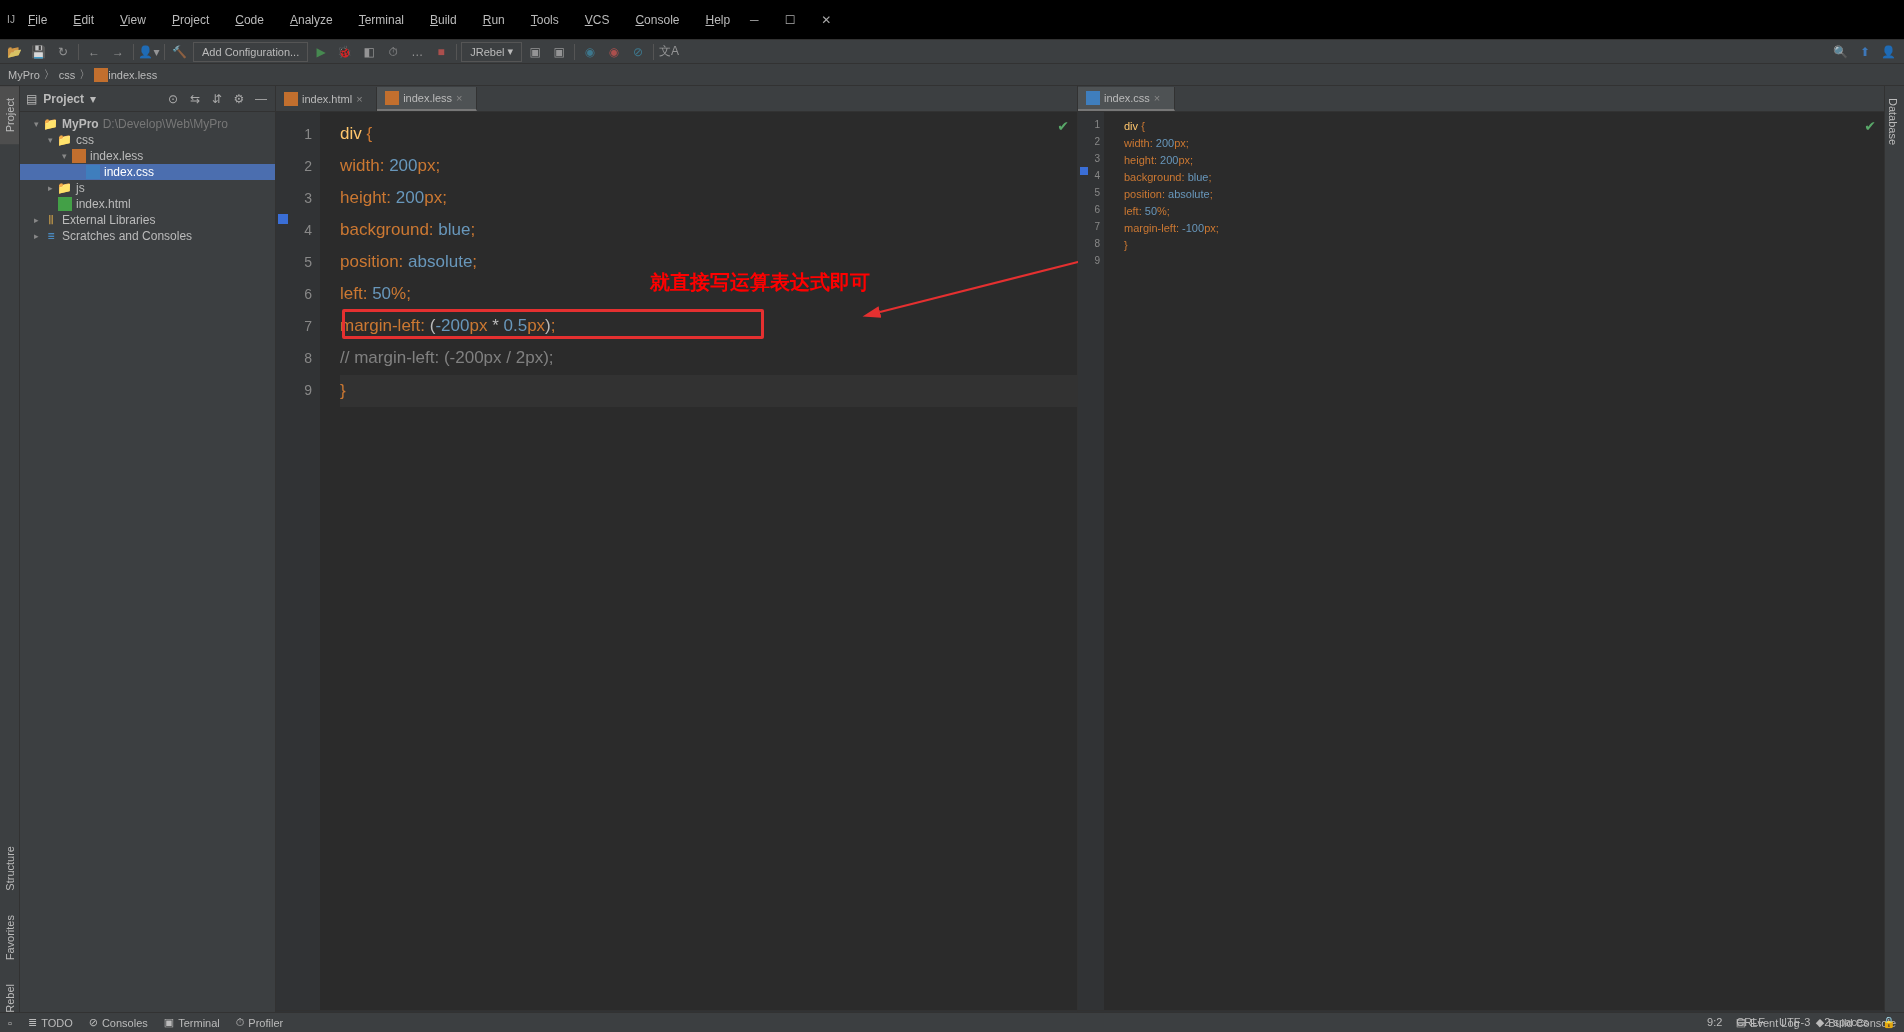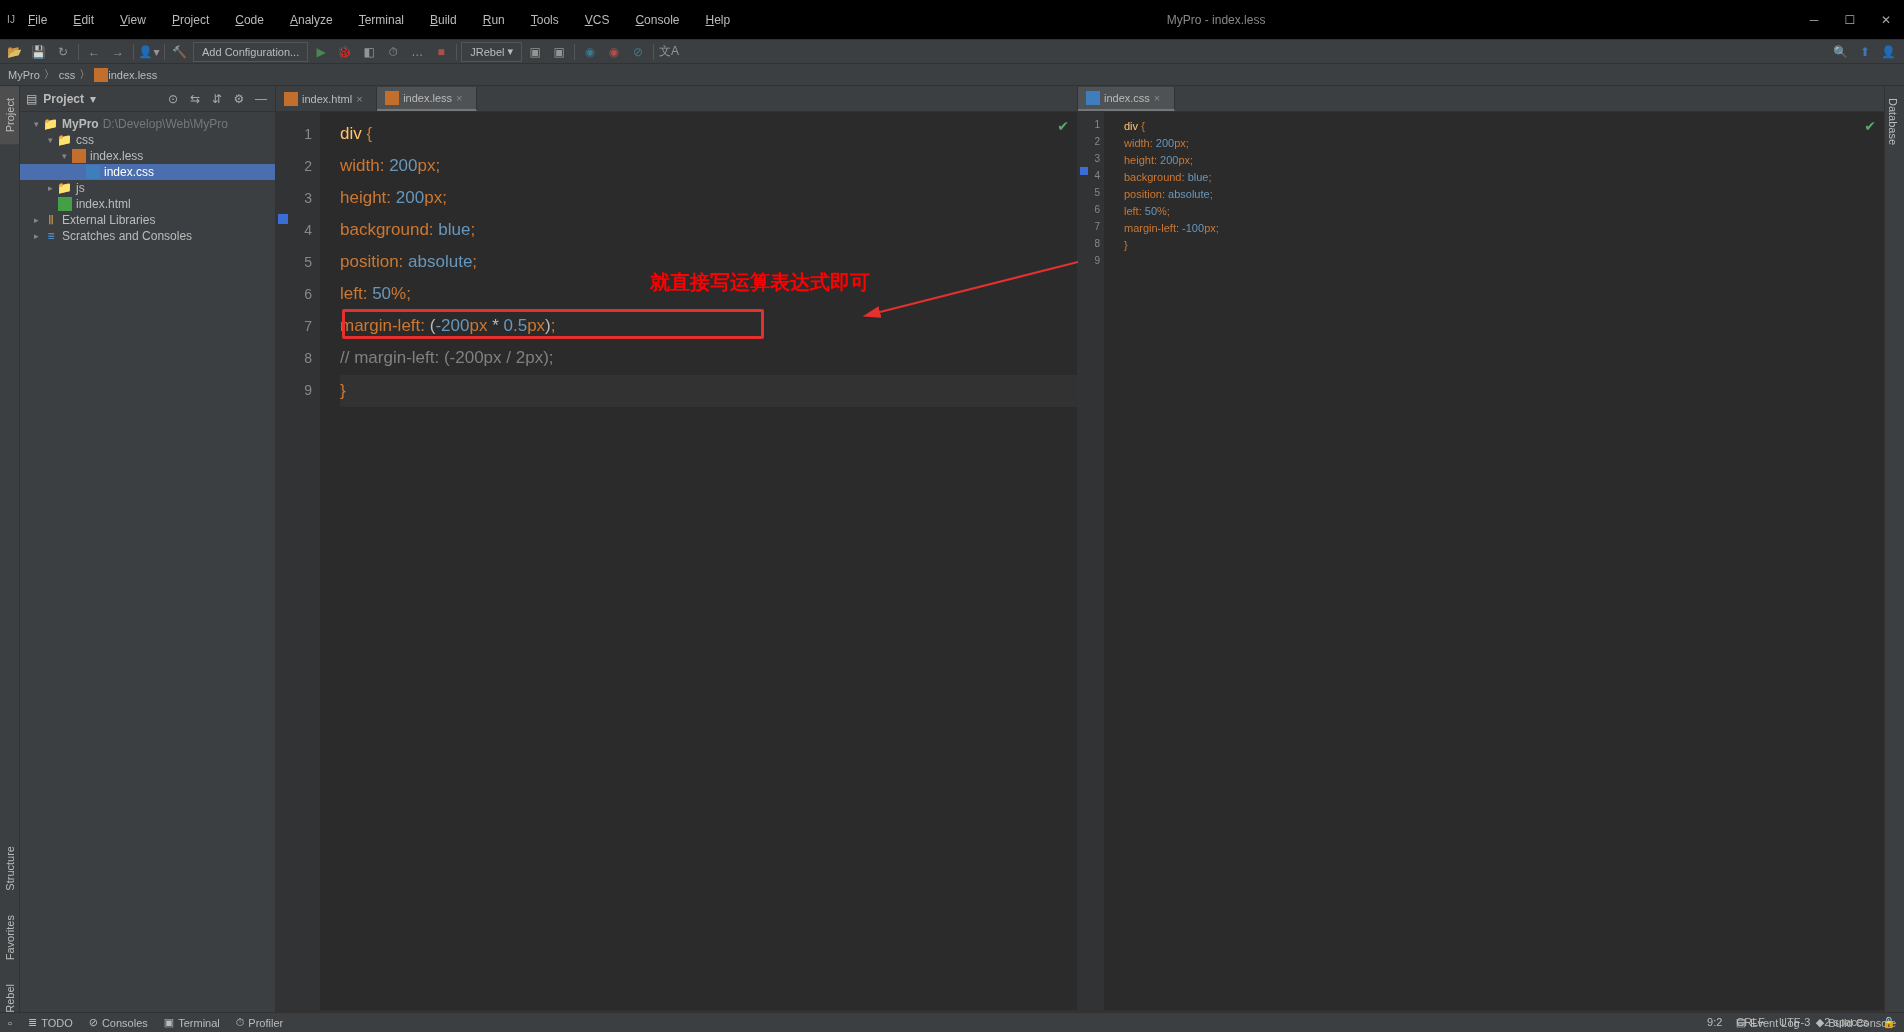--- a/index.html
+++ b/index.html
@@ -80,21 +80,20 @@
       <span class="underline-first">Code</span>
       <span class="underline-first">Analyze</span>
       <span class="underline-first">Terminal</span>
       <span class="underline-first">Build</span>
       <span class="underline-first">Run</span>
       <span class="underline-first">Tools</span>
       <span class="underline-first">VCS</span>
       <span class="underline-first">Console</span>
       <span class="underline-first">Help</span>
     </div>
-  <div class="title-text">MyPro - index.less</div>
   <div class="win-controls">
     <div>─</div>
     <div>☐</div>
     <div class="close-btn">✕</div>
   </div>
 </div>
 
 <div class="toolbar2">
   <div class="tb-icon">📂</div>
   <div class="tb-icon">💾</div>

